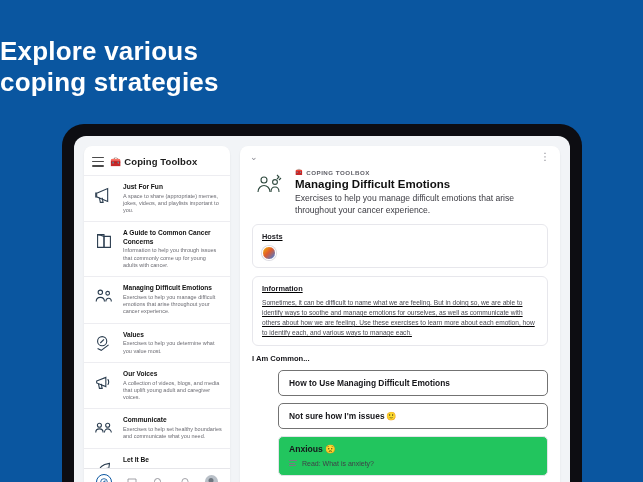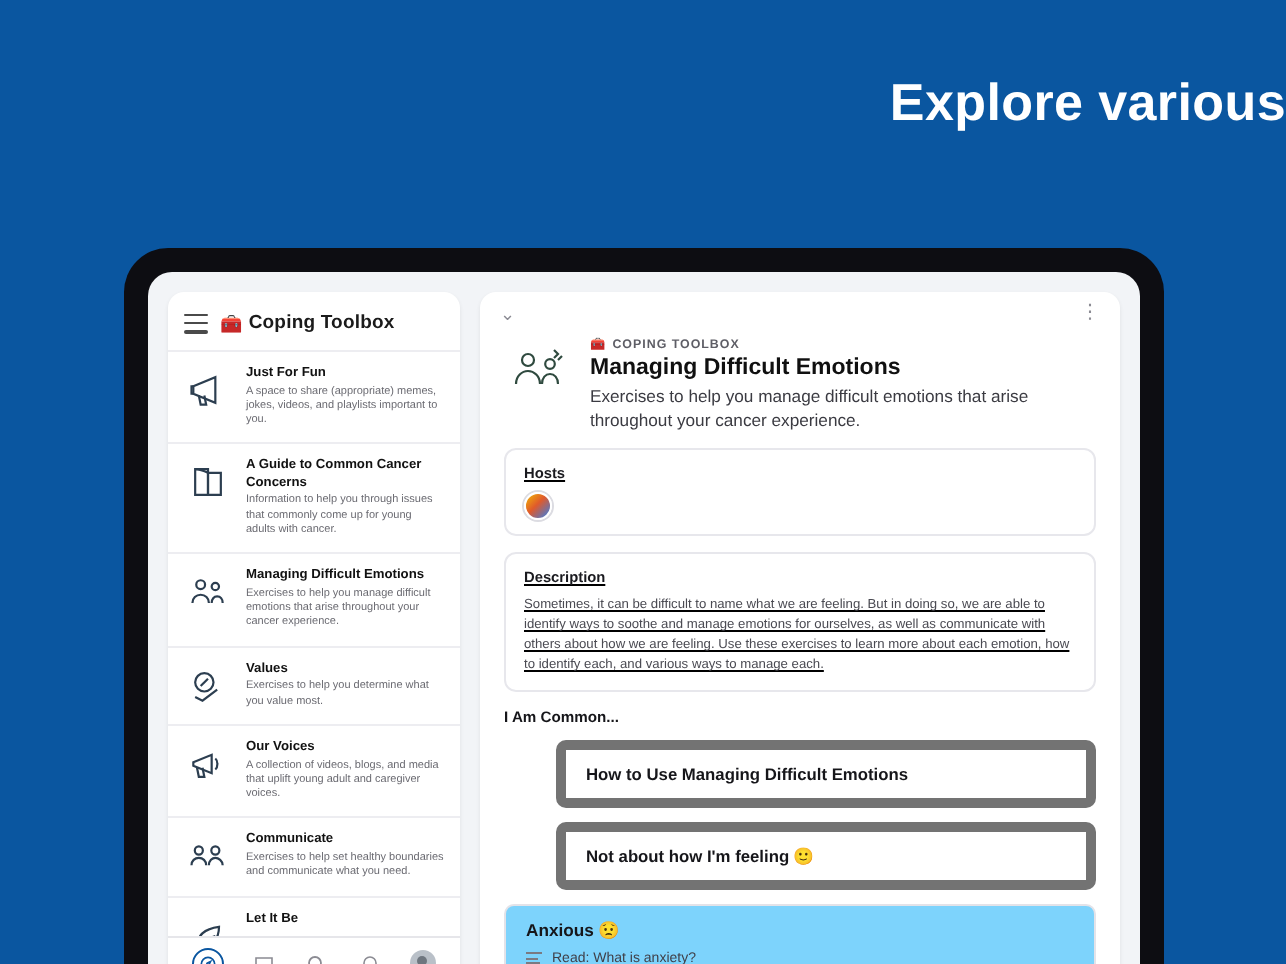--- a/index.html
+++ b/index.html
@@ -3,21 +3,21 @@
 <meta charset="utf-8">
 <style>
   * { box-sizing: border-box; margin: 0; padding: 0; }
   html, body {
     width: 643px; height: 482px;
     background: #0A56A0;
     font-family: "Liberation Sans", sans-serif;
     overflow: hidden;
   }
   .promo-title {
-    text-align: right;
+    text-align: left;
     color: #ffffff;
     font-size: 26px;
     line-height: 1.18;
     font-weight: 700;
     letter-spacing: 0.2px;
     padding-top: 36px;
   }
   .promo-title div { white-space: nowrap; }
 
   
@@ -227,34 +227,35 @@
   }
 
   .section-label {
     font-size: 7.6px;
     font-weight: 700;
     color: #16161a;
     margin: 2px 0 7px 0;
   }
   .pill {
     margin-left: 26px;
-    border: 5px solid #737373;
+    border: 1px solid #737373;
     border-radius: 5px;
     padding: 7px 10px;
     font-size: 8.4px;
     font-weight: 700;
     color: #16161a;
     margin-bottom: 7px;
     background: #fff;
   }
   .accordion {
+    margin-left: 26px;
     border: 1px solid #e3e3e9;
     border-radius: 5px;
     padding: 7px 22px 8px 10px;
-    background: #7dd3fc;
+    background: #22c55e;
   }
   .acc-title {
     font-size: 8.6px;
     font-weight: 700;
     color: #16161a;
     margin-bottom: 6px;
   }
   .acc-row {
     display: flex;
     align-items: center;
@@ -269,20 +270,21 @@
   }
   .acc-row .lines i { display: block; height: 1px; background: #7a7a82; }
   .acc-row .lines i:nth-child(2) { width: 70%; }
   .acc-row .lines i:nth-child(3) { width: 85%; }
 </style>
 </head>
 <body>
 
 <div class="promo-title">
   <div>Explore various</div>
+  <div>coping strategies</div>
 </div>
 
 <div class="tablet">
   <div class="screen">
 
     <div class="left-panel">
       <div class="left-header">
         <div class="hamburger">
           <span></span>
             <span></span>
@@ -452,28 +454,28 @@
             <div class="hero-sub">Exercises to help you manage difficult emotions that arise throughout your cancer experience.</div>
           </div>
         </div>
 
         <div class="card">
           <div class="card-label">Hosts</div>
           <div class="host-avatar"></div>
         </div>
 
         <div class="card">
-          <div class="card-label">Description</div>
+          <div class="card-label">Information</div>
           <div class="card-text">Sometimes, it can be difficult to name what we are feeling. But in doing so, we are able to identify ways to soothe and manage emotions for ourselves, as well as communicate with others about how we are feeling. Use these exercises to learn more about each emotion, how to identify each, and various ways to manage each.</div>
         </div>
 
         <div class="section-label">I Am Common...</div>
 
         <div class="pill">How to Use Managing Difficult Emotions</div>
-        <div class="pill">Not about how I'm feeling 🙂</div>
+        <div class="pill">Not sure how I'm issues 🙂</div>
 
         <div class="accordion">
           <div class="acc-title">Anxious 😟</div>
           <div class="acc-row">
             <span class="lines">
                 <i></i>
                 <i></i>
                 <i></i>
               </span>
             <span>Read: What is anxiety?</span>

